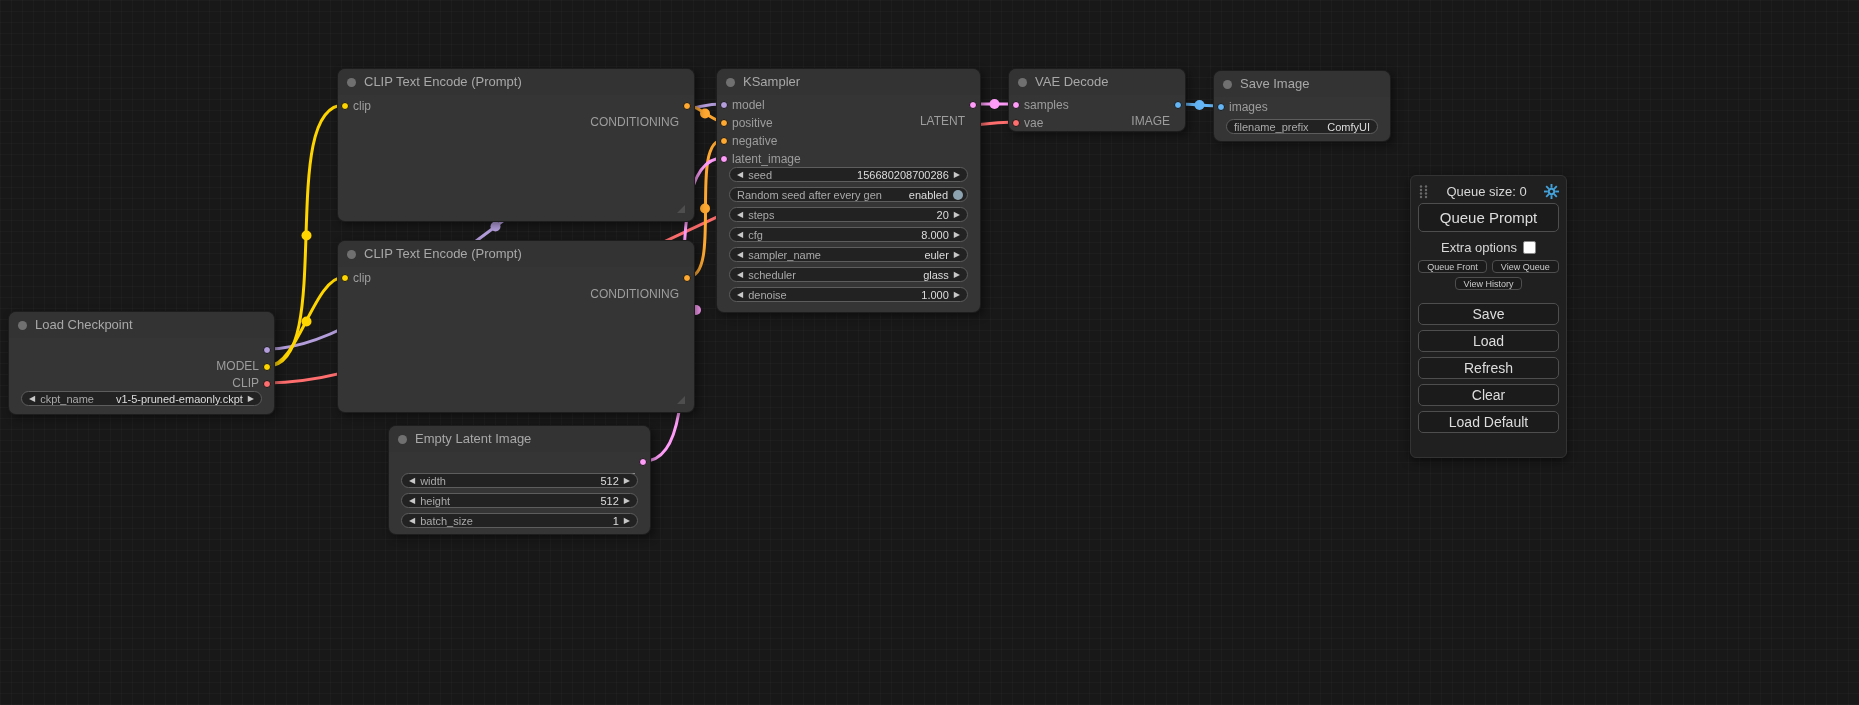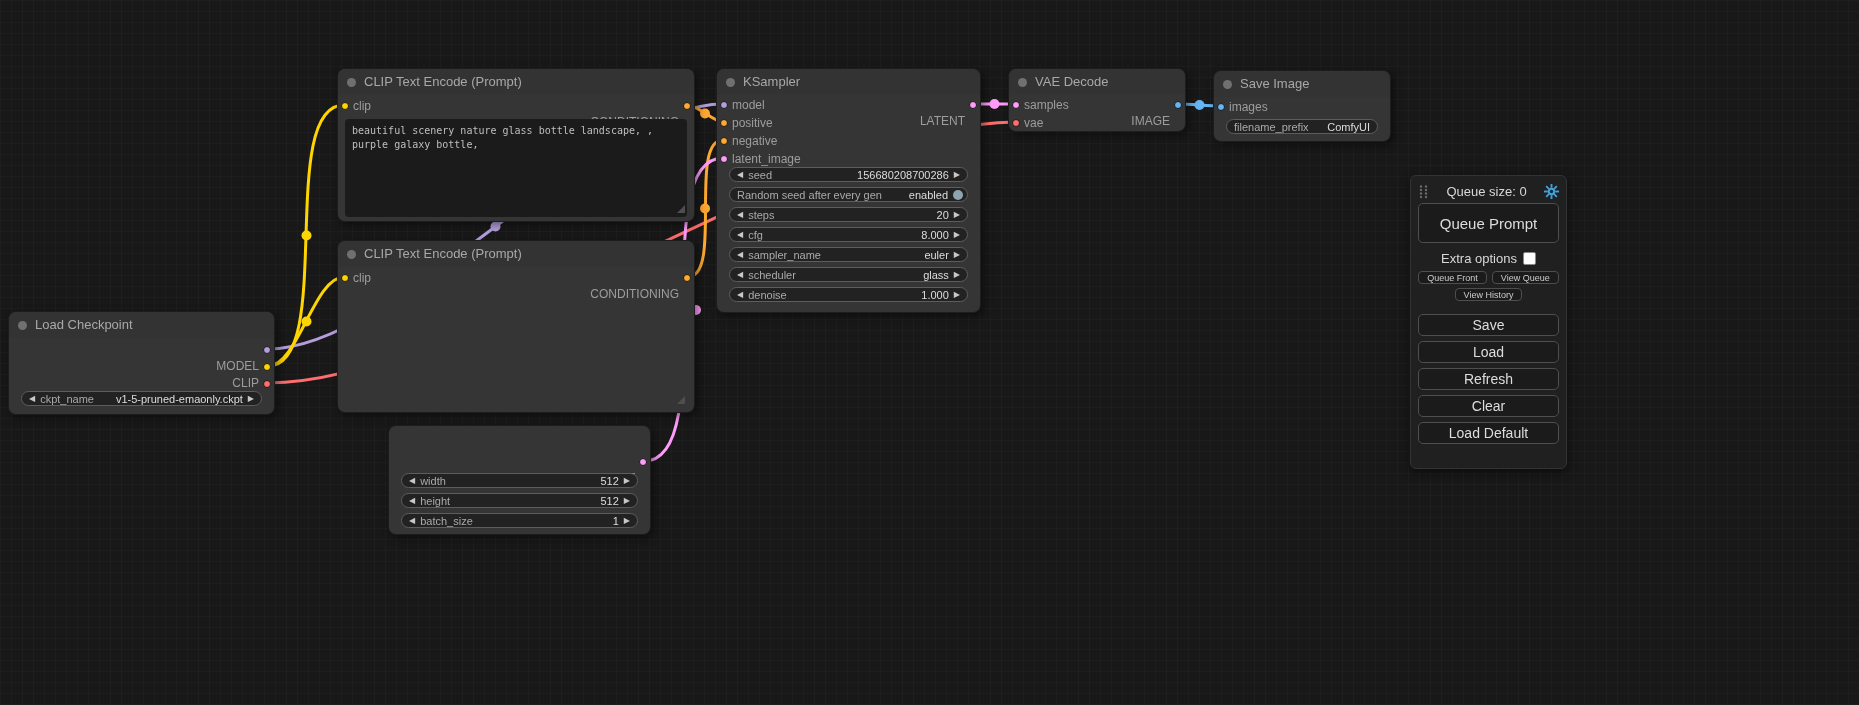--- a/index.html
+++ b/index.html
@@ -70,21 +70,21 @@
     box-shadow:0 3px 10px rgba(0,0,0,0.55);
     padding:5px 7px 24px 7px;box-sizing:border-box;color:#ddd;
   }
   .mhead{display:flex;align-items:center;height:20px;margin-bottom:2px;}
   .qsize{flex:1;text-align:center;font-size:13px;color:#d8d8d8;}
   .btn{
     display:block;width:100%;background:#1b1b1b;border:1px solid #4e4e4e;
     border-radius:5px;color:#ddd;font-family:"Liberation Sans", sans-serif;
     cursor:pointer;box-sizing:border-box;
   }
-  .btn-qp{height:40px;font-size:15px;margin:2px 0 7px 0;}
+  .btn-qp{height:29px;font-size:15px;margin:2px 0 7px 0;}
   .btn-big{height:22px;font-size:14px;margin:0 0 5px 0;}
   .extra{display:flex;align-items:center;justify-content:center;gap:6px;
     font-size:13px;height:16px;margin-bottom:5px;color:#d8d8d8;}
   .cb{width:11px;height:11px;background:#ffffff;border:1px solid #888;border-radius:2px;}
   .rowsm{display:flex;justify-content:center;gap:5px;margin-bottom:4px;}
   .btn-sm{
     display:inline-block;background:#1b1b1b;border:1px solid #4e4e4e;border-radius:4px;
     color:#ccc;font-size:9px;padding:1px 8px;height:13px;line-height:10px;
     font-family:"Liberation Sans", sans-serif;cursor:pointer;box-sizing:border-box;
   }
@@ -145,39 +145,42 @@
     <div class="ntitle">
       <span class="ndot"></span>
       <span>CLIP Text Encode (Prompt)</span>
     </div>
     <div class="srow" style="top:30px">
       <span class="port in p-clip"></span>
       <span class="lbl-in">clip</span>
       <span class="lbl-out">CONDITIONING</span>
       <span class="port out p-cond"></span>
     </div>
-    <div class="prompt" style="top:50px;height:98px;">beautiful scenery nature glass bottle landscape, , purple galaxy bottle,</div>
     <span class="grip" style="right:9px;bottom:8px;"></span>
   </div>
 
   <div class="node" style="left:337px;top:240px;width:358px;height:173px;">
     <div class="ntitle">
       <span class="ndot"></span>
       <span>CLIP Text Encode (Prompt)</span>
     </div>
     <div class="srow" style="top:30px">
       <span class="port in p-clip"></span>
       <span class="lbl-in">clip</span>
       <span class="lbl-out">CONDITIONING</span>
       <span class="port out p-cond"></span>
     </div>
     <span class="grip" style="right:9px;bottom:8px;"></span>
   </div>
 
   <div class="node" style="left:388px;top:425px;width:263px;height:110px;">
+    <div class="ntitle">
+      <span class="ndot"></span>
+      <span>Empty Latent Image</span>
+    </div>
     <div class="srow" style="top:29px">
       <span class="lbl-out">LATENT</span>
       <span class="port out p-latent"></span>
     </div>
     <div class="widget" style="top:47px">
       <span class="arr">◀</span>
       <span class="wl">width</span>
       <span class="wv">512</span>
       <span class="arr">▶</span>
     </div>

